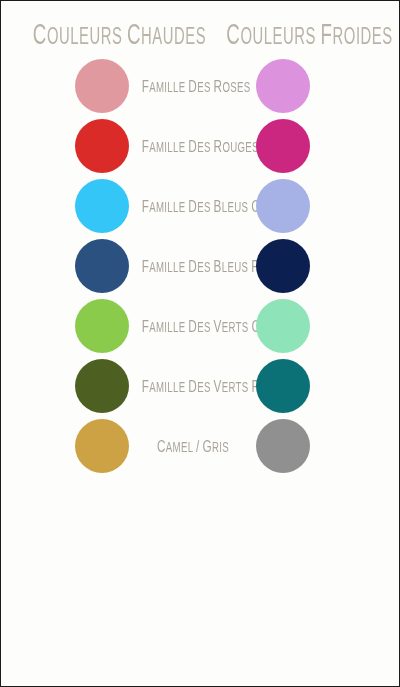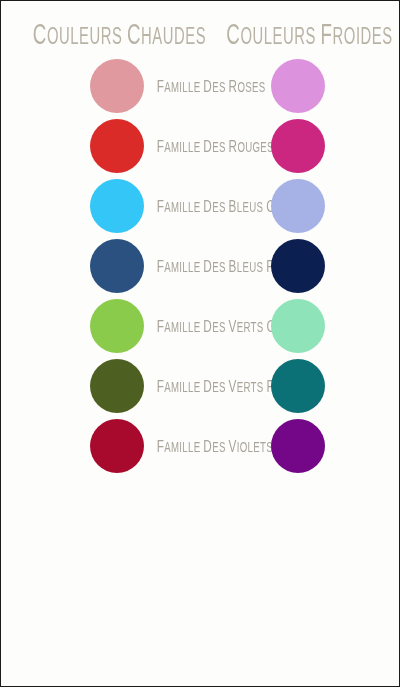--- a/index.html
+++ b/index.html
@@ -58,21 +58,21 @@
   }
   #title-cool {
     left: 205px;
     width: 185px;
   }
 
   
   .rows-wrap {
     position: absolute;
     top: 55px;
-    left: 15px;
+    left: 0;
     width: 336px;
   }
   .swatch-row {
     position: relative;
     width: 400px;
     height: 60px;
   }
   .swatch {
     position: absolute;
     top: 50%;
@@ -150,23 +150,23 @@
       <div class="row-label"><span class="first">F</span><span class="rest">AMILLE</span> <span class="first">D</span><span class="rest">ES</span> <span class="first">V</span><span class="rest">ERTS</span> <span class="first">C</span><span class="rest">LAIRS</span></div>
       <div class="swatch cool" style="background-color: rgb(142, 227, 185);"></div>
     </div>
 
     <div class="swatch-row">
       <div class="swatch warm" style="background-color: rgb(77, 96, 34);"></div>
       <div class="row-label"><span class="first">F</span><span class="rest">AMILLE</span> <span class="first">D</span><span class="rest">ES</span> <span class="first">V</span><span class="rest">ERTS</span> <span class="first">F</span><span class="rest">ONCÉS</span></div>
       <div class="swatch cool" style="background-color: rgb(12, 112, 119);"></div>
     </div>
 
-    <div class="swatch-row">
-      <div class="swatch warm" style="background-color: rgb(168, 10, 46);"></div>
-      <div class="row-label"><span class="first">F</span><span class="rest">AMILLE</span> <span class="first">D</span><span class="rest">ES</span> <span class="first">V</span><span class="rest">IOLETS</span></div>
-      <div class="swatch cool" style="background-color: rgb(116, 7, 135);"></div>
-    </div>
 
 
+    <div class="swatch-row">
+      <div class="swatch warm" style="background-color: rgb(204, 162, 69);"></div>
+      <div class="row-label"><span class="first">C</span><span class="rest">AMEL</span> <span class="first">/</span><span class="rest"></span> <span class="first">G</span><span class="rest">RIS</span></div>
+      <div class="swatch cool" style="background-color: rgb(144, 144, 144);"></div>
+    </div>
 
 
   </div>
 </div>
 
 </body></html>

